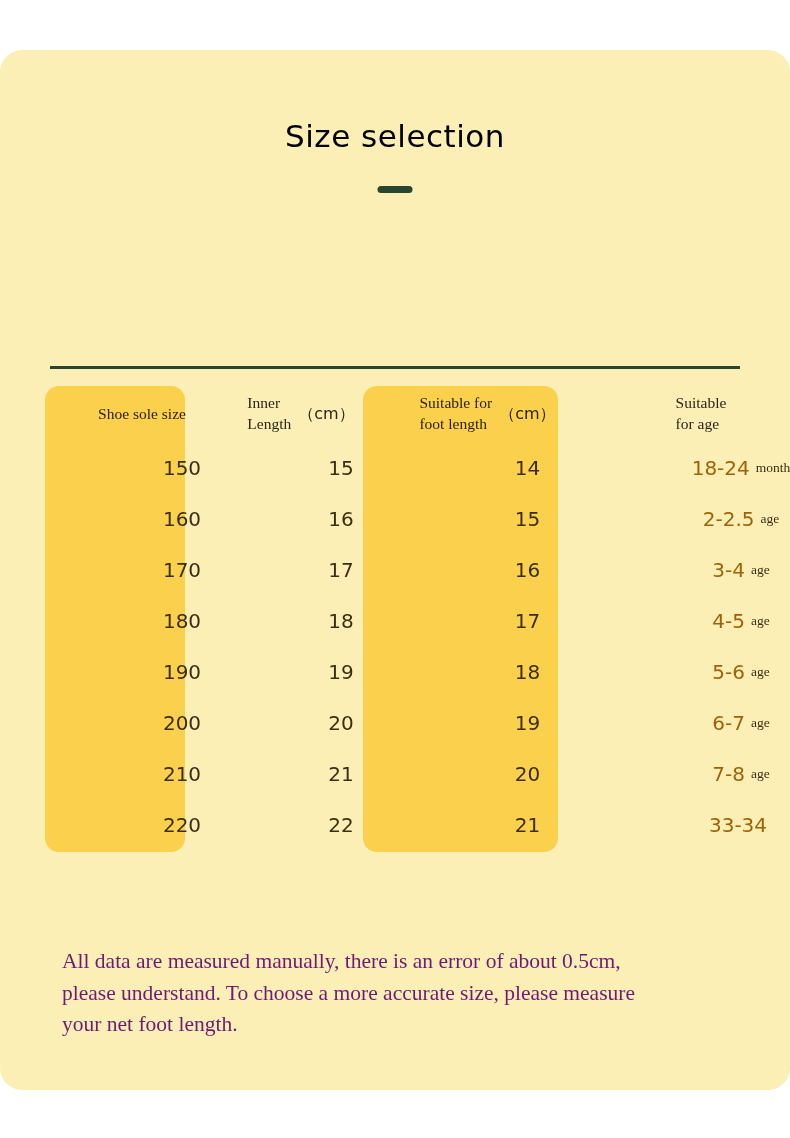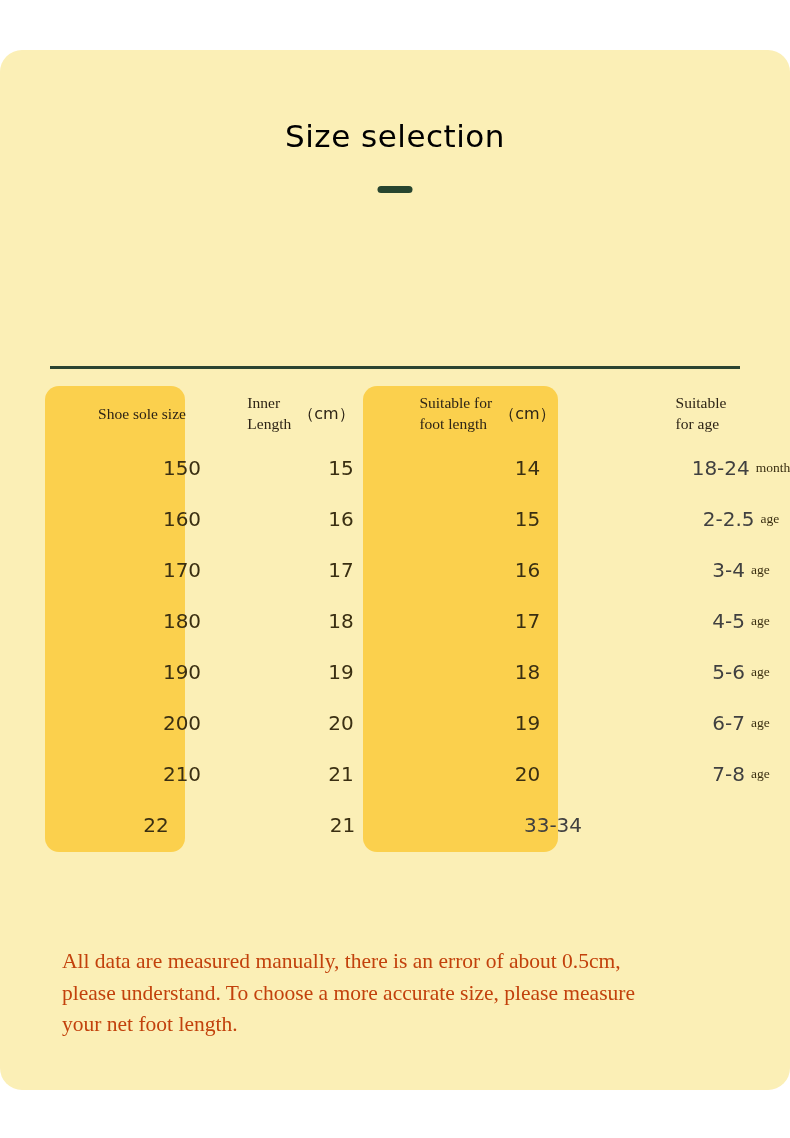--- a/index.html
+++ b/index.html
@@ -142,40 +142,40 @@
   }
   .age-cell {
     display: flex;
     align-items: baseline;
     justify-content: center;
     gap: 6px;
   }
   .age-num {
     font-family: "DejaVu Sans", sans-serif;
     font-size: 20px;
-    color: #404040;
+    color: #a16207;
   }
   .age-unit {
     font-family: "Liberation Serif", serif;
     font-size: 13.5px;
     color: #3a2f12;
     position: relative;
     top: -3px;
   }
 
   
   .footnote {
     position: absolute;
     left: 62px;
     top: 896px;
     width: 600px;
     font-family: "Liberation Serif", serif;
     font-size: 21.5px;
     line-height: 1.47;
-    color: #c2410c;
+    color: #701a75;
     text-align: left;
   }
 </style>
 </head>
 <body>
 
 <div id="size-card">
 
   <div class="card-title">Size selection</div>
   <div class="title-dash"></div>
@@ -303,20 +303,21 @@
         <div class="cell c3">20</div>
         <div class="cell c4">
           <div class="age-cell">
             <span class="age-num">7-8</span>
             <span class="age-unit">age</span>
           </div>
         </div>
       </div>
 
       <div class="tbl-row body">
+        <div class="cell c1">220</div>
         <div class="cell c2">22</div>
         <div class="cell c3">21</div>
         <div class="cell c4">
           <div class="age-cell">
             <span class="age-num">33-34</span>
             <span class="age-unit"></span>
           </div>
         </div>
       </div>
 

